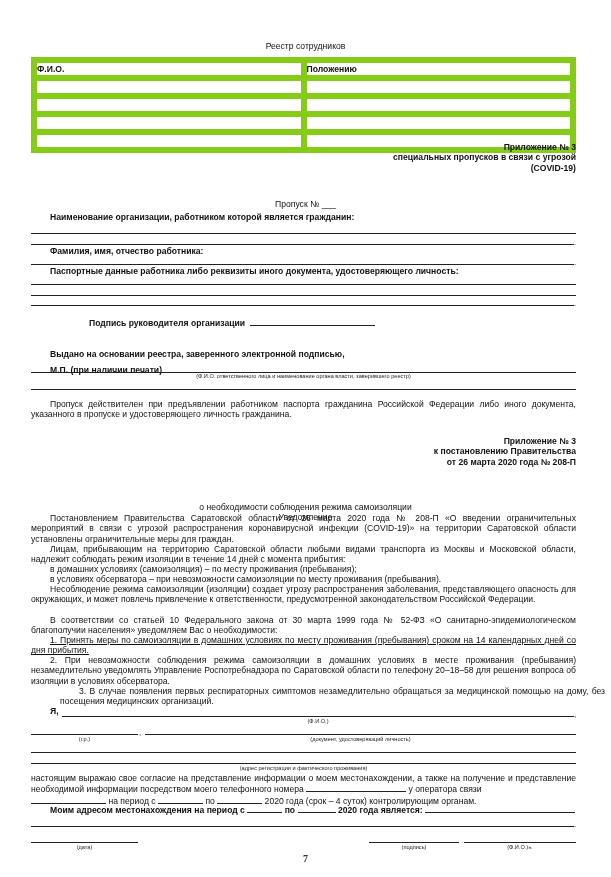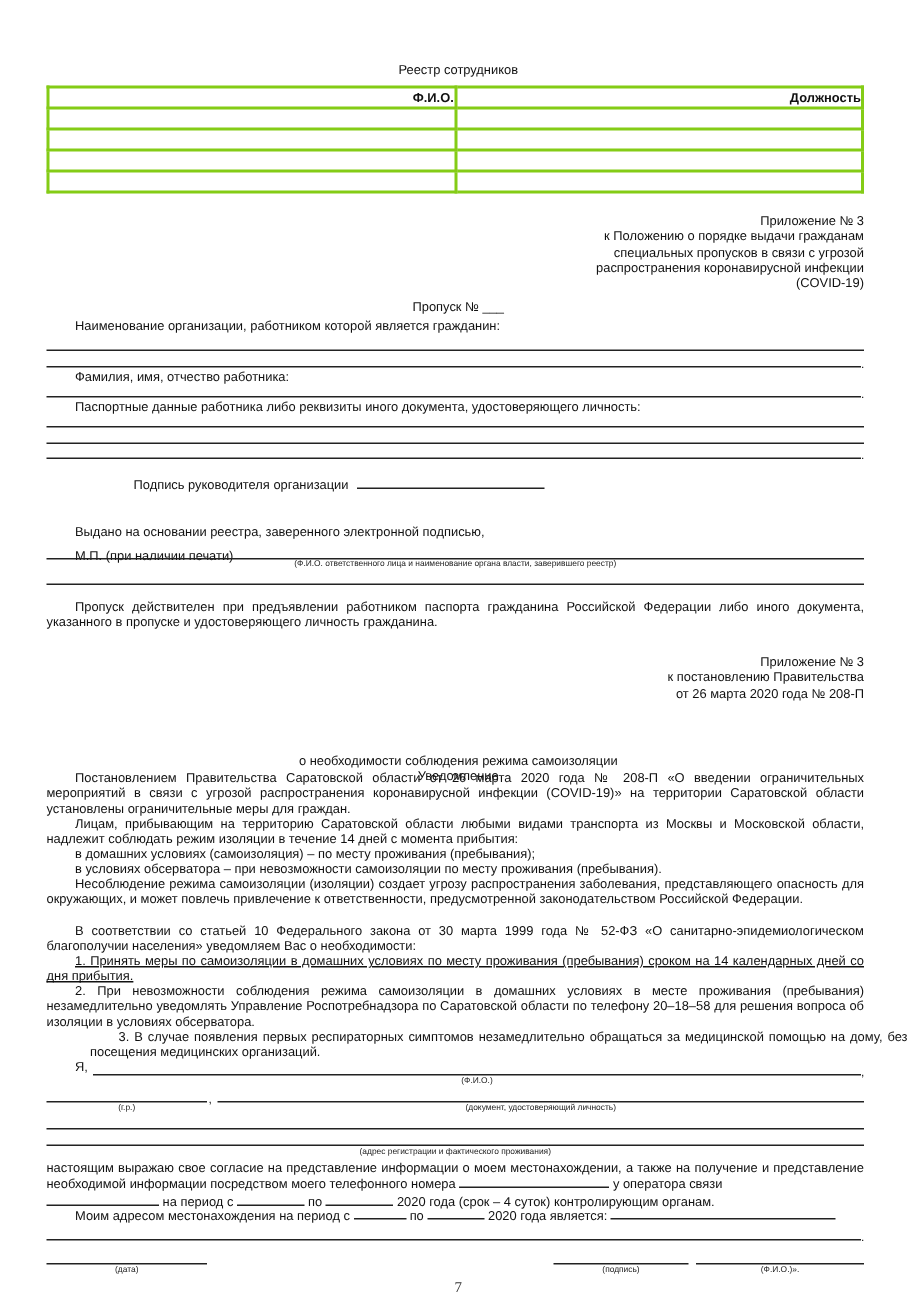--- a/index.html
+++ b/index.html
@@ -1,40 +1,40 @@
 <!DOCTYPE html>
 <html><head>
 <meta charset="utf-8">
 <style>
   html, body { margin:0; padding:0; background:#ffffff; }
   body { width:611px; height:877px; position:relative; overflow:hidden;
          font-family:"Liberation Sans", sans-serif; color:#111; font-size:8.6px; line-height:10.3px; }
-  .abs { position:absolute; }
+  .abs { position:absolute;font-weight:bold; }
   .center { text-align:center; }
   .right { text-align:right; }
   .bold { font-weight:normal; }
   .line { position:absolute; height:0; border-top:1px solid #222; }
   .tiny { font-size:5.6px; line-height:7px; color:#222; text-align:center; position:absolute; }
   .dot { position:absolute; font-size:8px; }
   table.reg { position:absolute; left:31px; top:57px; width:545px; border-collapse:collapse; }
-  table.reg td, table.reg th { border:2px solid #84cc16; height:12px; padding:0; font-size:8.6px; font-weight:bold; text-align:right; }
+  table.reg td, table.reg th { border:6px solid #84cc16; height:12px; padding:0; font-size:8.6px; font-weight:bold; text-align:left; }
   table.reg th { font-weight:bold; }
   .para { position:absolute; left:31px; width:545px; text-align:justify; }
   .ind { text-indent:19px; }
   .blank { display:inline-block; border-bottom:1px solid #222; vertical-align:baseline; height:8px; }
 </style>
 </head>
 <body>
 
 <div class="abs center bold" style="left:0;top:41px;width:611px;">Реестр сотрудников</div>
 <table class="reg">
   <tbody>
       <tr>
     <th style="width:50%">Ф.И.О.</th>
-    <th>Должность</th>
+    <th>Положению</th>
   </tr>
   <tr>
         <td></td>
         <td></td>
       </tr>
   <tr>
         <td></td>
         <td></td>
       </tr>
   <tr>
@@ -43,23 +43,21 @@
       </tr>
   <tr>
         <td></td>
         <td></td>
       </tr>
 </tbody>
   </table>
 
 <div class="abs right" style="right:35px;top:142px;width:300px;">
   <div>Приложение № 3</div>
-  <div>к Положению о порядке выдачи гражданам</div>
   <div>специальных пропусков в связи с угрозой</div>
-  <div>распространения коронавирусной инфекции</div>
   <div>(COVID-19)</div>
 </div>
 
 <div class="abs center bold" style="left:0;top:199px;width:611px;">Пропуск № ___</div>
 <div class="abs" style="left:50px;top:212px;">Наименование организации, работником которой является гражданин:</div>
 <div class="line" style="left:31px;top:233px;width:545px;"></div>
 <div class="line" style="left:31px;top:244px;width:543px;"></div>
 <div class="dot" style="left:574px;top:238px;">.</div>
 <div class="abs" style="left:50px;top:246px;">Фамилия, имя, отчество работника:</div>
 <div class="line" style="left:31px;top:264px;width:543px;"></div>

